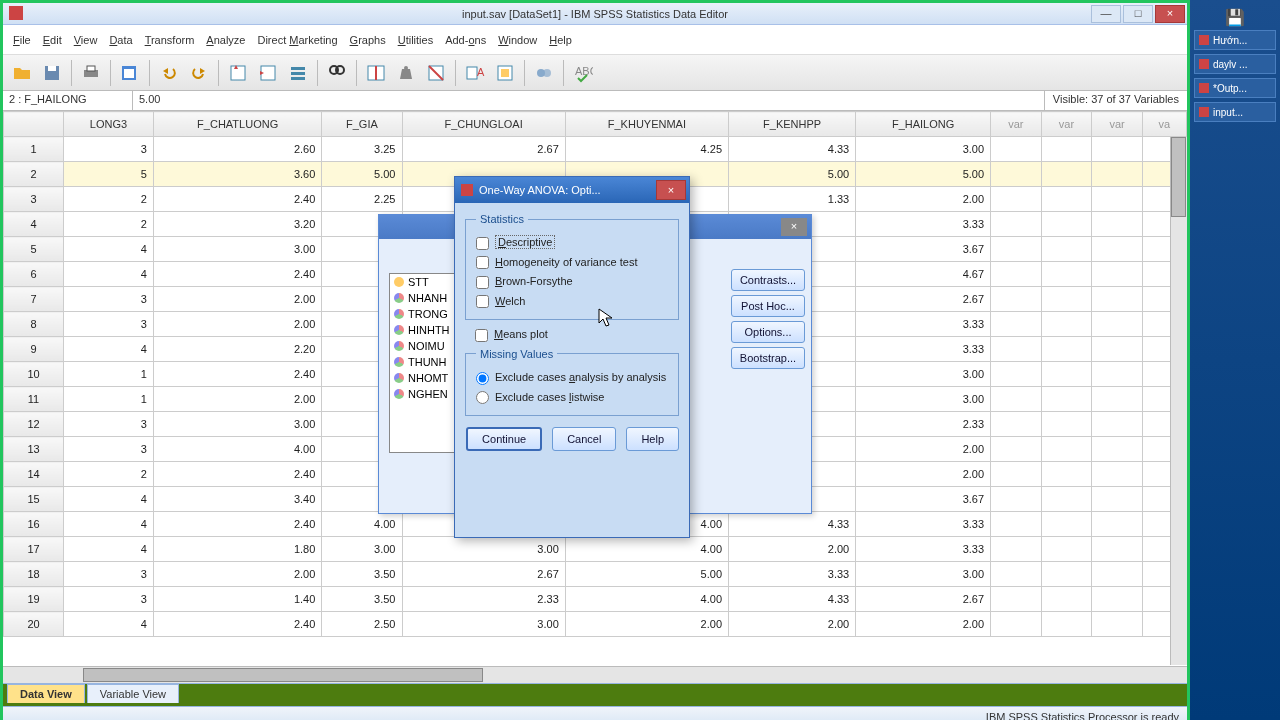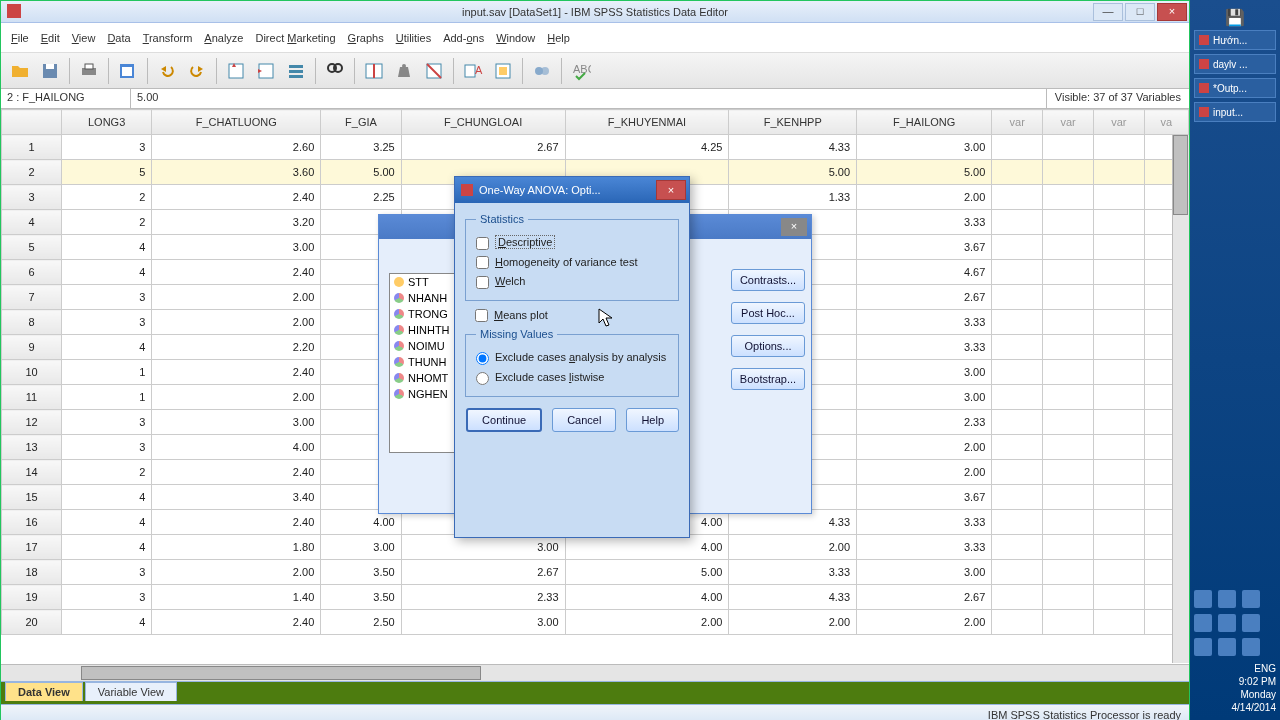--- a/index.html
+++ b/index.html
@@ -1,18 +1,18 @@
 <!DOCTYPE html>
 <html><head>
 <meta charset="utf-8">
 <style>
 *{margin:0;padding:0;box-sizing:border-box;font-family:Tahoma,Arial,sans-serif;font-size:11px}
 body{width:1280px;height:720px;overflow:hidden;position:relative;background:#003a78}
 .desktop{width:1280px;height:720px;position:relative}
-.app-win{position:absolute;left:0;top:0;width:1190px;height:720px;background:#fff;border:1px solid #22c55e}
+.app-win{position:absolute;left:0;top:0;width:1190px;height:720px;background:#fff;border:3px solid #22c55e}
 .titlebar{height:22px;background:linear-gradient(#e8f0fa,#d0e0f4);display:flex;align-items:center;justify-content:center;position:relative;border-bottom:1px solid #a8c0e8}
 .titlebar .ticon{position:absolute;left:6px;top:3px;width:14px;height:14px;background:#c44}
 .titlebar .title{color:#333}
 .titlebar .winbtns{position:absolute;right:2px;top:2px;display:flex}
 .titlebar .winbtns div{width:30px;height:18px;margin-left:2px;background:#dce8f6;border:1px solid #aac0dc;text-align:center;line-height:14px;color:#444}
 .titlebar .winbtns .close{background:#c75050;color:#fff;border-color:#a63838}
 .menubar{height:30px;background:#fff;display:flex;align-items:center;padding:0 4px;border-bottom:1px solid #ddd}
 .menubar span{padding:2px 6px;color:#333}
 .menubar span u{text-decoration:underline}
 .toolbar{height:36px;background:linear-gradient(#f5f5f5,#e5e5e5);border-bottom:1px solid #bbb;display:flex;align-items:center;padding:0 4px}
@@ -44,21 +44,21 @@
 .tray{position:absolute;bottom:6px;left:4px;right:4px}
 .tray .row{display:flex;gap:6px;margin-bottom:6px}
 .tray .ic{width:18px;height:18px;background:#4a7fc0;border-radius:2px}
 .tray .txt{text-align:right;font-size:10px;line-height:13px;color:#fff}
 
 .dlg-parent{position:absolute;left:378px;top:214px;width:434px;height:300px;background:#e5eefb;border:1px solid #5a8ad6;box-shadow:2px 2px 6px rgba(0,0,0,.2)}
 .dlg-parent .dtitle{height:24px;background:linear-gradient(#5a8ad6,#4a7ac6);color:#fff;display:flex;align-items:center;padding:0 6px}
 .dlg-parent .dclose{position:absolute;right:4px;top:3px;width:26px;height:18px;background:#888;color:#fff;text-align:center;line-height:16px}
 .dlg-parent .varlist{position:absolute;left:10px;top:58px;width:100px;height:180px;background:#fff;border:1px solid #888;overflow:hidden}
 .dlg-parent .varlist div{padding:2px 4px;display:flex;align-items:center;gap:4px}
-.dlg-parent .pbtns{position:absolute;right:6px;top:54px;display:flex;flex-direction:column;gap:11px}
+.dlg-parent .pbtns{position:absolute;right:6px;top:54px;display:flex;flex-direction:column;gap:4px}
 .dlg-parent .pbtn{width:74px;height:22px;background:linear-gradient(#f0f6ff,#cce0ff);border:1px solid #6a9ad6;border-radius:3px;text-align:center;line-height:20px;color:#113;font-size:11px}
 
 .dlg-opt{position:absolute;left:454px;top:176px;width:236px;height:362px;background:#c8dcf3;border:1px solid #3a6ab6;box-shadow:3px 3px 10px rgba(0,0,0,.3)}
 .dlg-opt .otitle{height:26px;background:linear-gradient(#4a86d6,#2a66b6);color:#fff;display:flex;align-items:center;padding:0 6px;gap:6px;font-size:12px}
 .dlg-opt .oclose{position:absolute;right:3px;top:3px;width:30px;height:20px;background:#c75050;color:#fff;text-align:center;line-height:18px;border:1px solid #a43838}
 .dlg-opt .body{padding:10px}
 .dlg-opt fieldset{border:1px solid #7aa0d0;padding:8px 10px;margin-bottom:8px}
 .dlg-opt legend{color:#1a4e8e;padding:0 4px}
 .dlg-opt label{display:block;padding:3px 0;color:#222}
 .dlg-opt input[type=checkbox],.dlg-opt input[type=radio]{margin-right:6px;vertical-align:middle}
@@ -557,20 +557,21 @@
   <div class="otitle">
     <span style="width:12px;height:12px;background:#c44;display:inline-block"></span>
     <span>One-Way ANOVA: Opti...</span>
   </div>
   <div class="oclose">×</div>
   <div class="body">
     <fieldset>
       <legend>Statistics</legend>
       <label><input type="checkbox" style=""><span class="dotted"><u>D</u>escriptive</span></label>
       <label><input type="checkbox" style=""><u>H</u>omogeneity of variance test</label>
+      <label><input type="checkbox" style=""><u>B</u>rown-Forsythe</label>
       <label><input type="checkbox" style=""><u>W</u>elch</label>
     </fieldset>
     <label style="padding:0 10px 6px"><input type="checkbox" style=""><u>M</u>eans plot</label>
     <fieldset>
       <legend>Missing Values</legend>
       <label><input type="radio" name="mv" checked="" style="">Exclude cases <u>a</u>nalysis by analysis</label>
       <label><input type="radio" name="mv" style="">Exclude cases <u>l</u>istwise</label>
     </fieldset>
     <div class="btnrow">
       <button class="obtn primary">Continue</button>
@@ -585,35 +586,14 @@
     </svg>
 
 <div class="right-bar">
   <div style="height:22px;text-align:center;font-size:16px">💾</div>
   <div id="rbitems">
         <div class="ubtn"><span style="width:10px;height:10px;background:#c44;margin-right:4px"></span>Hướn...</div>
         <div class="ubtn"><span style="width:10px;height:10px;background:#c44;margin-right:4px"></span>daylv ...</div>
         <div class="ubtn"><span style="width:10px;height:10px;background:#c44;margin-right:4px"></span>*Outp...</div>
         <div class="ubtn"><span style="width:10px;height:10px;background:#c44;margin-right:4px"></span>input...</div>
       </div>
-  <div class="tray">
-    <div class="row">
-          <div class="ic"></div>
-          <div class="ic"></div>
-          <div class="ic"></div>
-        </div>
-    <div class="row">
-          <div class="ic"></div>
-          <div class="ic"></div>
-          <div class="ic"></div>
-        </div>
-    <div class="row">
-          <div class="ic"></div>
-          <div class="ic"></div>
-          <div class="ic"></div>
-        </div>
-    <div class="txt">ENG</div>
-    <div class="txt">9:02 PM</div>
-    <div class="txt">Monday</div>
-    <div class="txt">4/14/2014</div>
-  </div>
 </div>
 </div>
 
 </body></html>

